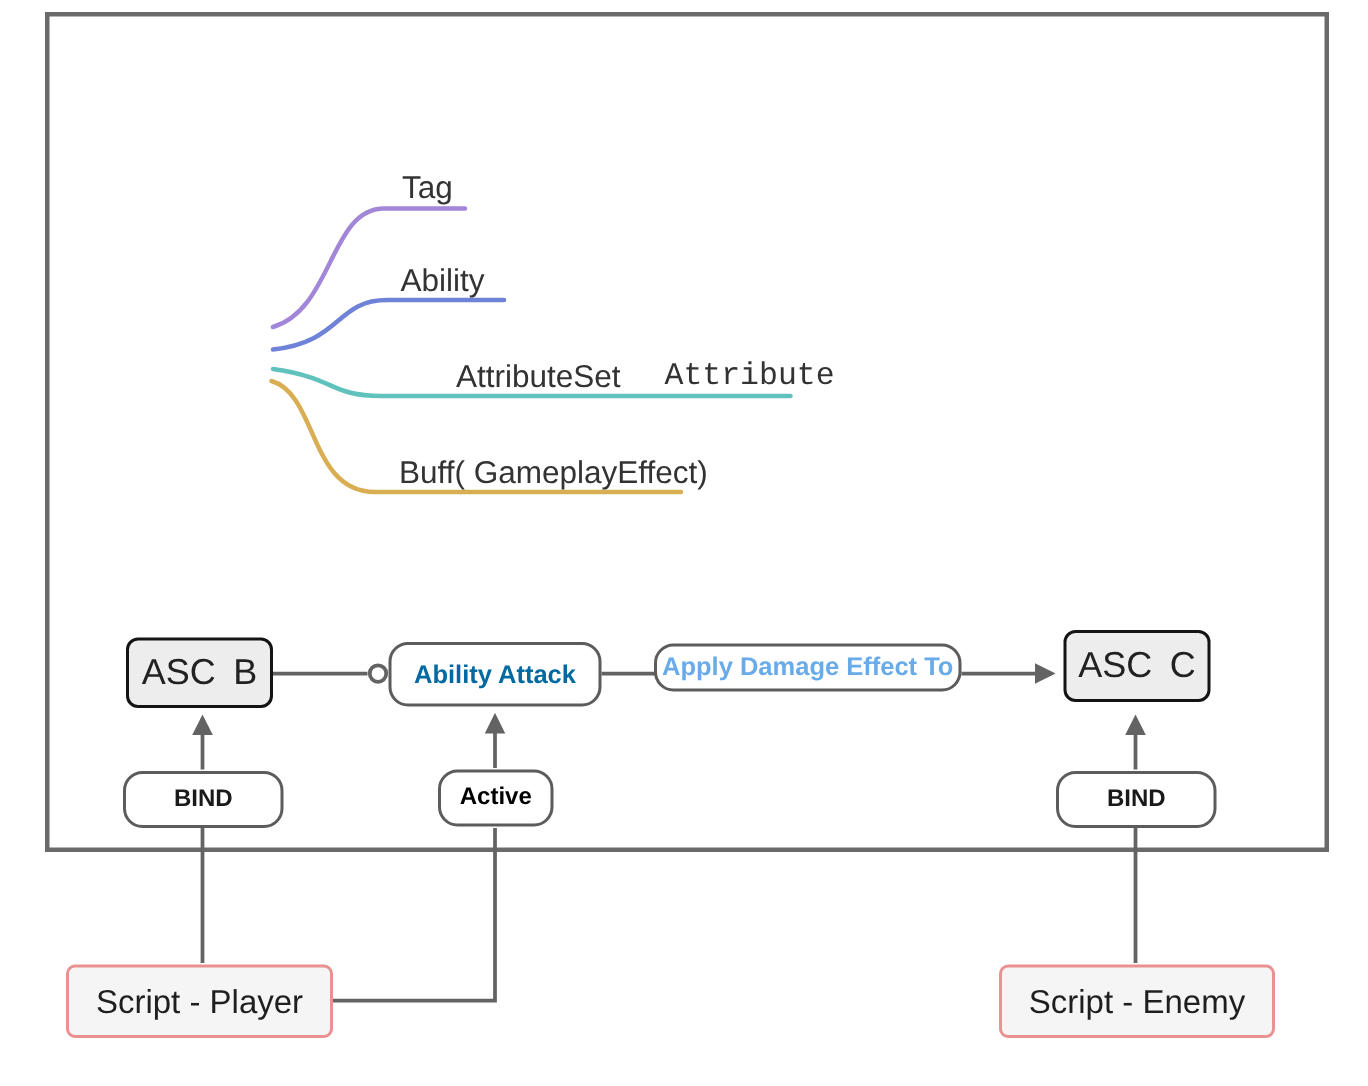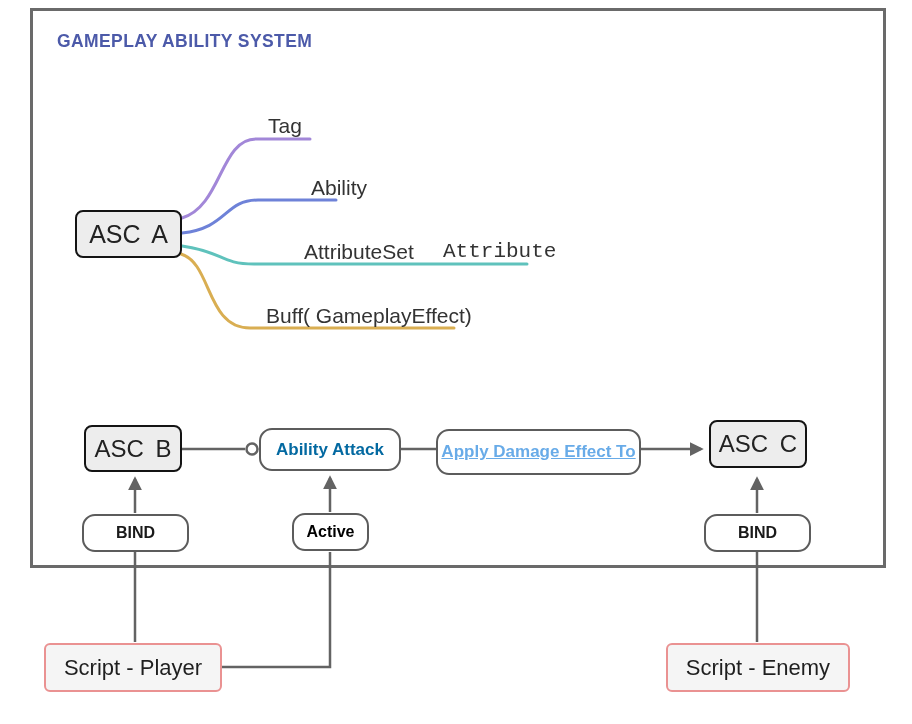--- a/index.html
+++ b/index.html
@@ -81,35 +81,33 @@
       <path d="M135,513 V479" marker-end="url(#arrow)"></path>
       <path d="M330,512 V478" marker-end="url(#arrow)"></path>
       <path d="M757,513 V479" marker-end="url(#arrow)"></path>
       <path d="M135,642 V551"></path>
       <path d="M222,667 H330 V552"></path>
       <path d="M757,642 V551"></path>
     </g>
     <circle cx="252" cy="449" r="5.5" fill="#ffffff" stroke="#636363" stroke-width="2.5"></circle>
   </svg>
 
-  <div id="title" class="abs">GAMEPLAY ABILITY SYSTEM</div>
 
-  <div class="abs node asc" style="left:75px; top:210px; width:107px; height:48px; font-size:25px;">ASC A</div>
 
   <div class="abs branch-label" style="left:268px; top:114px;">Tag</div>
-  <div class="abs branch-label" style="left:267px; top:176px;margin-left:44px;">Ability</div>
+  <div class="abs branch-label" style="left:267px; top:176px;">Ability</div>
   <div class="abs branch-label" style="left:266px; top:240px;margin-left:38px;">AttributeSet</div>
   <div class="abs branch-label" style="left:443px; top:240px;font-family:Liberation Mono, monospace;">Attribute</div>
   <div class="abs branch-label" style="left:266px; top:304px;">Buff( GameplayEffect)</div>
 
   <div class="abs node asc" style="left:84px; top:425px; width:98px; height:47px;">ASC B</div>
 
   <div class="abs pill" style="left:259px; top:428px; width:142px; height:43px; font-size:17px; color:#0369a1;">Ability Attack</div>
 
-  <div class="abs pill" style="left:436px; top:429px; width:205px; height:46px; font-size:17px; color:#68abe8;text-decoration:underline;">Apply Damage Effect To</div>
+  <div class="abs pill" style="left:436px; top:429px; width:205px; height:32px; font-size:17px; color:#68abe8;">Apply Damage Effect To</div>
 
   <div class="abs node asc" style="left:709px; top:420px; width:98px; height:48px;">ASC C</div>
 
   <div class="abs pill" style="left:82px; top:514px; width:107px; height:38px; font-size:16px; color:#1a1a1a;">BIND</div>
 
   <div class="abs pill" style="left:292px; top:513px; width:77px; height:38px; font-size:16px; color:#000000;">Active</div>
 
   <div class="abs pill" style="left:704px; top:514px; width:107px; height:38px; font-size:16px; color:#1a1a1a;">BIND</div>
 
   <div class="abs script-box" style="left:666px; top:643px; width:184px; height:49px;">Script - Enemy</div>

